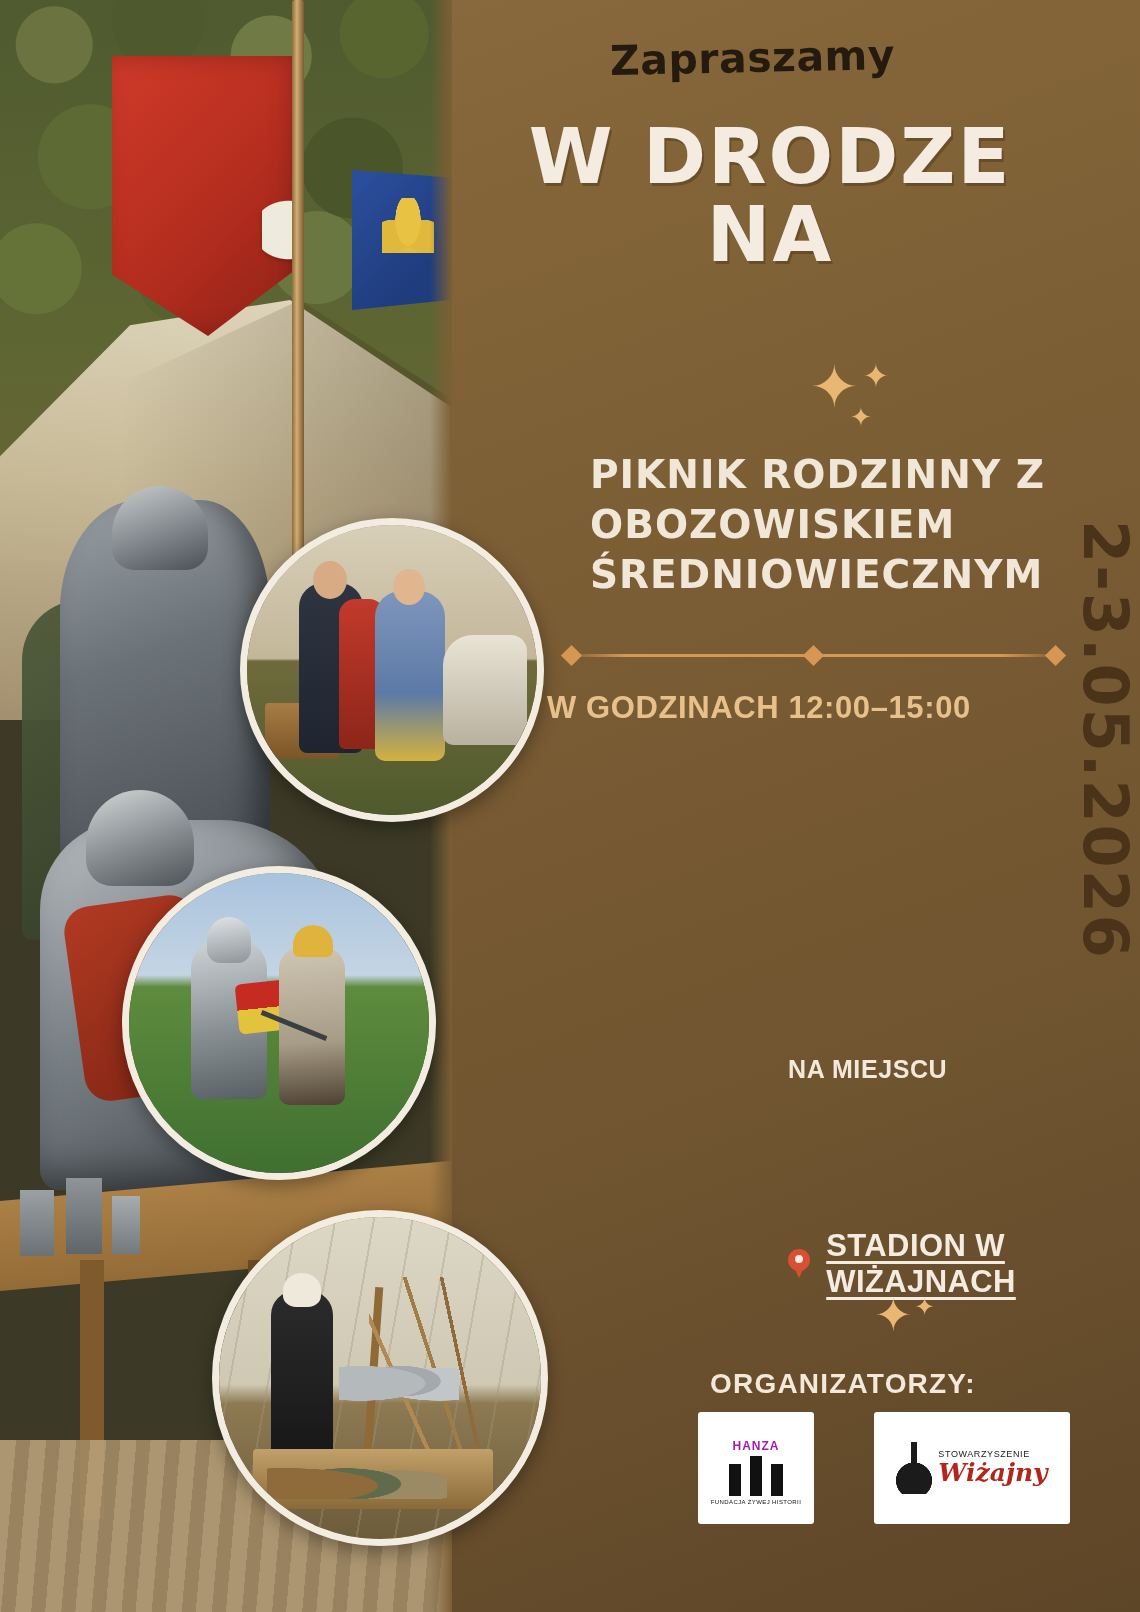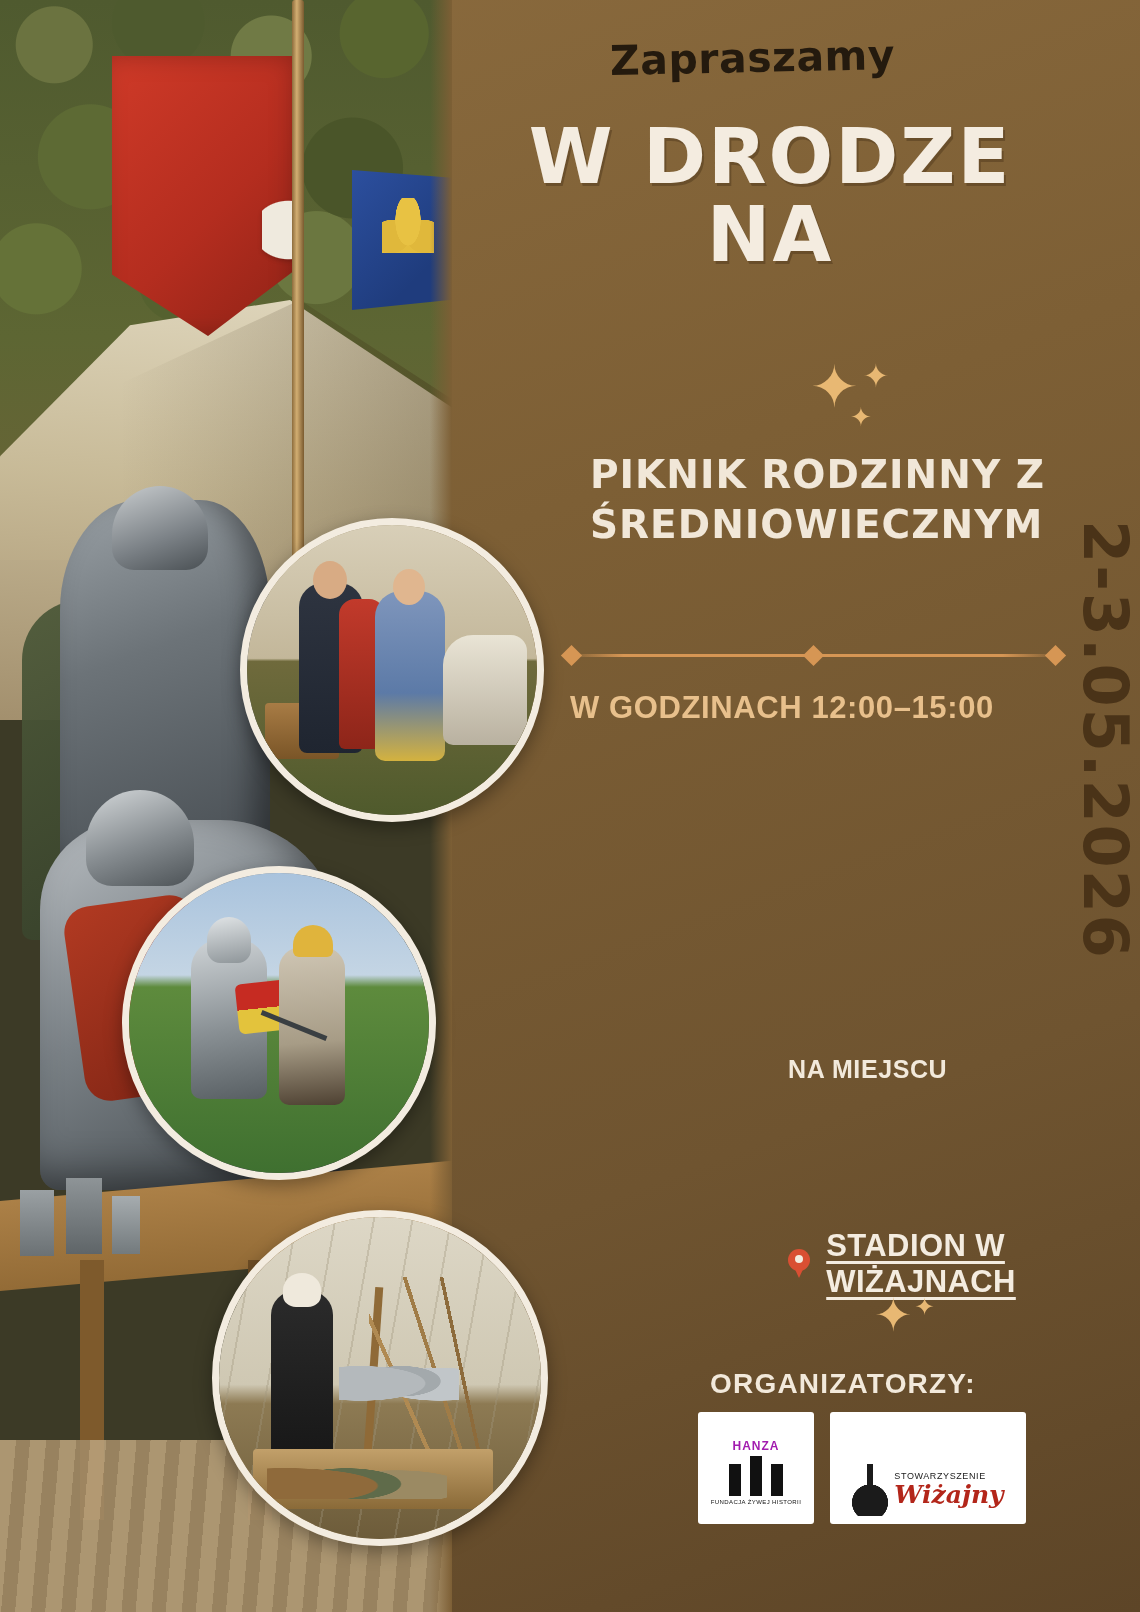--- a/index.html
+++ b/index.html
@@ -346,21 +346,21 @@
   .divider .dia {
     position: absolute; top: 2px; width: 15px; height: 15px;
     background: #d69654; transform: rotate(45deg);
   }
   .divider .d1 { left: 0px; }
   .divider .d2 { left: 242px; }
   .divider .d3 { left: 484px; }
 
   .hours {
     position: absolute;
-    left: 100px; top: 690px;
+    left: 77px; top: 690px;
     color: #e8c08c;
     font-size: 31px;
     font-weight: 700;
     letter-spacing: .6px;
   }
   .bullets {
     position: absolute;
     left: 112px; top: 748px;
     margin: 0;
     padding-left: 36px;
@@ -451,21 +451,21 @@
   .logo-hanza .lh-mark {
     width: 54px; height: 40px; margin: 3px 0;
     background:
       linear-gradient(180deg, #111 0 100%) no-repeat 0 8px/12px 32px,
       linear-gradient(180deg, #111 0 100%) no-repeat 21px 0/12px 40px,
       linear-gradient(180deg, #111 0 100%) no-repeat 42px 8px/12px 32px;
   }
   .logo-hanza .lh-bot {
     font-size: 6px; color: #111; letter-spacing: .4px; text-align: center;
   }
-  .logo-wiz { width: 176px; height: 96px; justify-content: flex-end; }
+  .logo-wiz { width: 176px; height: 96px; justify-content: center; margin-left: 44px; }
   .logo-wiz .lw-row { display: flex; align-items: center; gap: 6px; }
   .logo-wiz .lw-mark {
     width: 36px; height: 52px;
     background:
       linear-gradient(180deg, #1b1b1b 0 100%) no-repeat 15px 0/6px 22px,
       radial-gradient(circle at 50% 74%, #1b1b1b 0 42%, transparent 43%);
   }
   .logo-wiz .lw-txt { display: flex; flex-direction: column; line-height: 1.05; }
   .logo-wiz .lw-small { font-size: 9px; letter-spacing: .6px; color: #1b1b1b; }
   .logo-wiz .lw-big {
@@ -561,20 +561,21 @@
     <div class="title">
       <span class="l1">W DRODZE NA</span>
     </div>
 
     <div class="sparkle-1">
       ✦<span class="small">✦</span><span class="tiny">✦</span>
     </div>
 
     <div class="subtitle">
       <div>PIKNIK RODZINNY Z</div>
+      <div>OBOZOWISKIEM</div>
       <div>ŚREDNIOWIECZNYM</div>
     </div>
 
     <div class="divider">
       <div class="bar"></div>
       <div class="dia d1"></div>
       <div class="dia d2"></div>
       <div class="dia d3"></div>
     </div>
 

